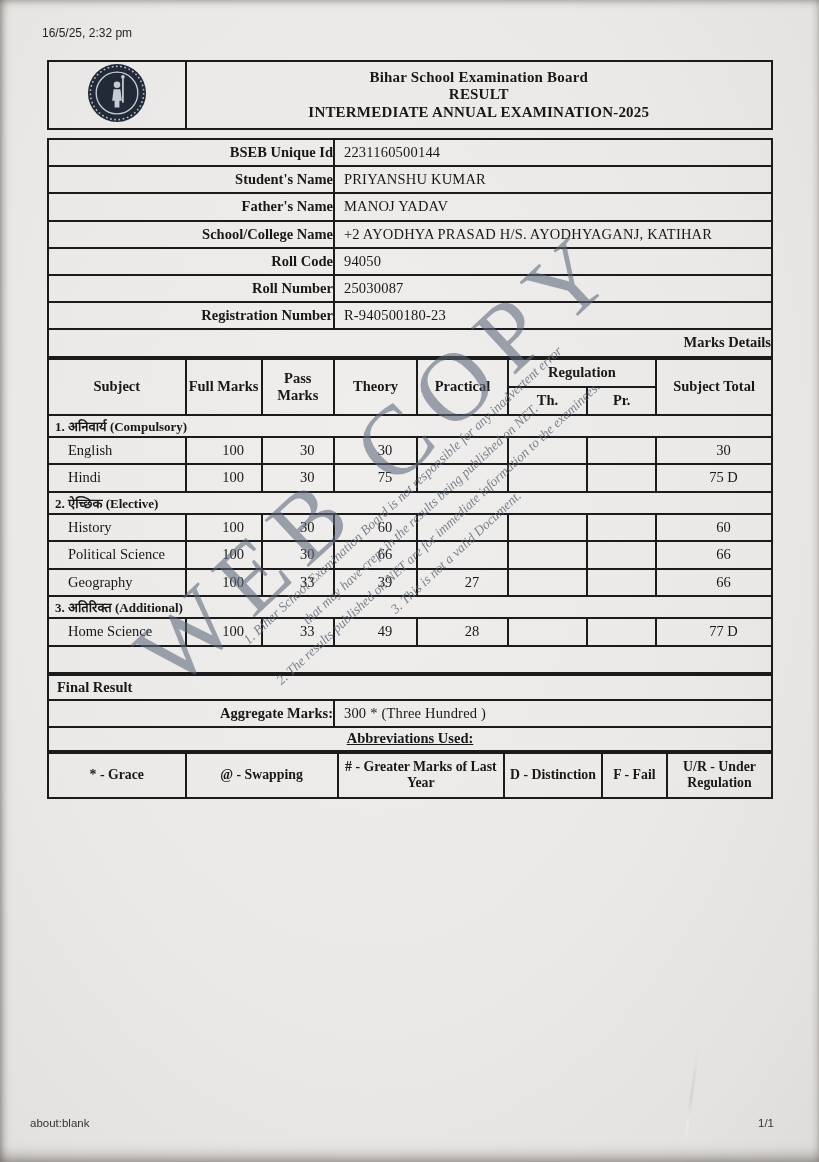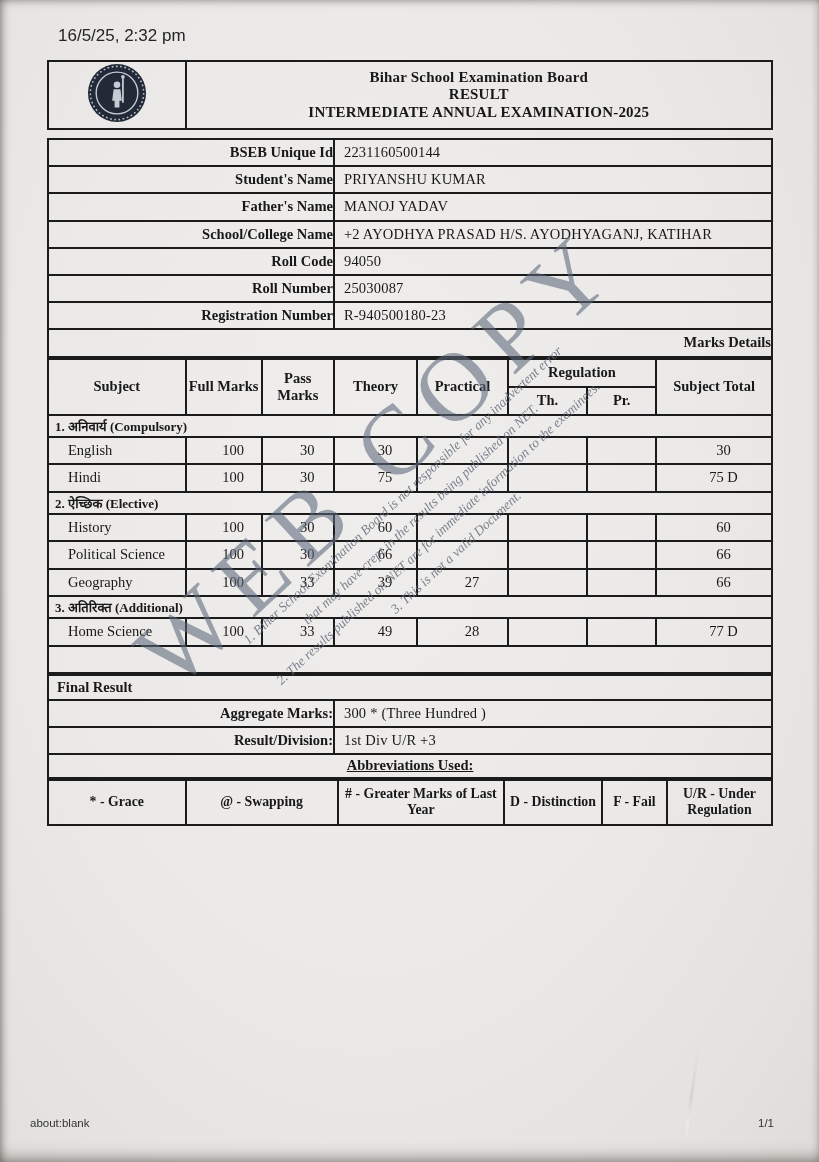--- a/index.html
+++ b/index.html
@@ -15,23 +15,23 @@
     background:
       radial-gradient(ellipse at 45% 40%, #f0eeec 0%, #ebe9e7 55%, #e4e2e0 85%, #dedcda 100%);
     box-shadow:
       inset 7px 0 9px -5px rgba(70,64,58,.5),
       inset -4px 0 8px -5px rgba(70,64,58,.35),
       inset 0 6px 8px -5px rgba(70,64,58,.4),
       inset 0 -12px 14px -7px rgba(70,64,58,.45);
     overflow: hidden;
   }
   .timestamp {
-    position: absolute; left: 58px; top: 26px;
+    position: absolute; left: 42px; top: 26px;
     font-family: "Liberation Sans", sans-serif;
-    font-size: 17px; color: #252525;
+    font-size: 12px; color: #252525;
   }
   .doc {
     position: absolute; left: 47px; top: 60px; width: 726px;
     color: #181818; z-index: 2;
   }
   table.tbl {
     width: 100%;
     border-collapse: collapse;
     table-layout: fixed;
     background: transparent;
@@ -290,24 +290,20 @@
           <col style="width:60.5%">
         </colgroup>
       <tbody>
       <tr class="fr-head">
         <td colspan="2">Final Result</td>
       </tr>
       <tr>
         <td class="lbl">Aggregate Marks:</td>
         <td class="val">300 * (Three Hundred )</td>
       </tr>
-      <tr>
-        <td class="lbl">Result/Division:</td>
-        <td class="val">1st Div U/R +3</td>
-      </tr>
       <tr class="abbr-head">
         <td colspan="2">
           <span class="u">Abbreviations Used:</span>
         </td>
       </tr>
       </tbody>
     </table>
 
     <table class="tbl abbr-tbl">
       <colgroup>

